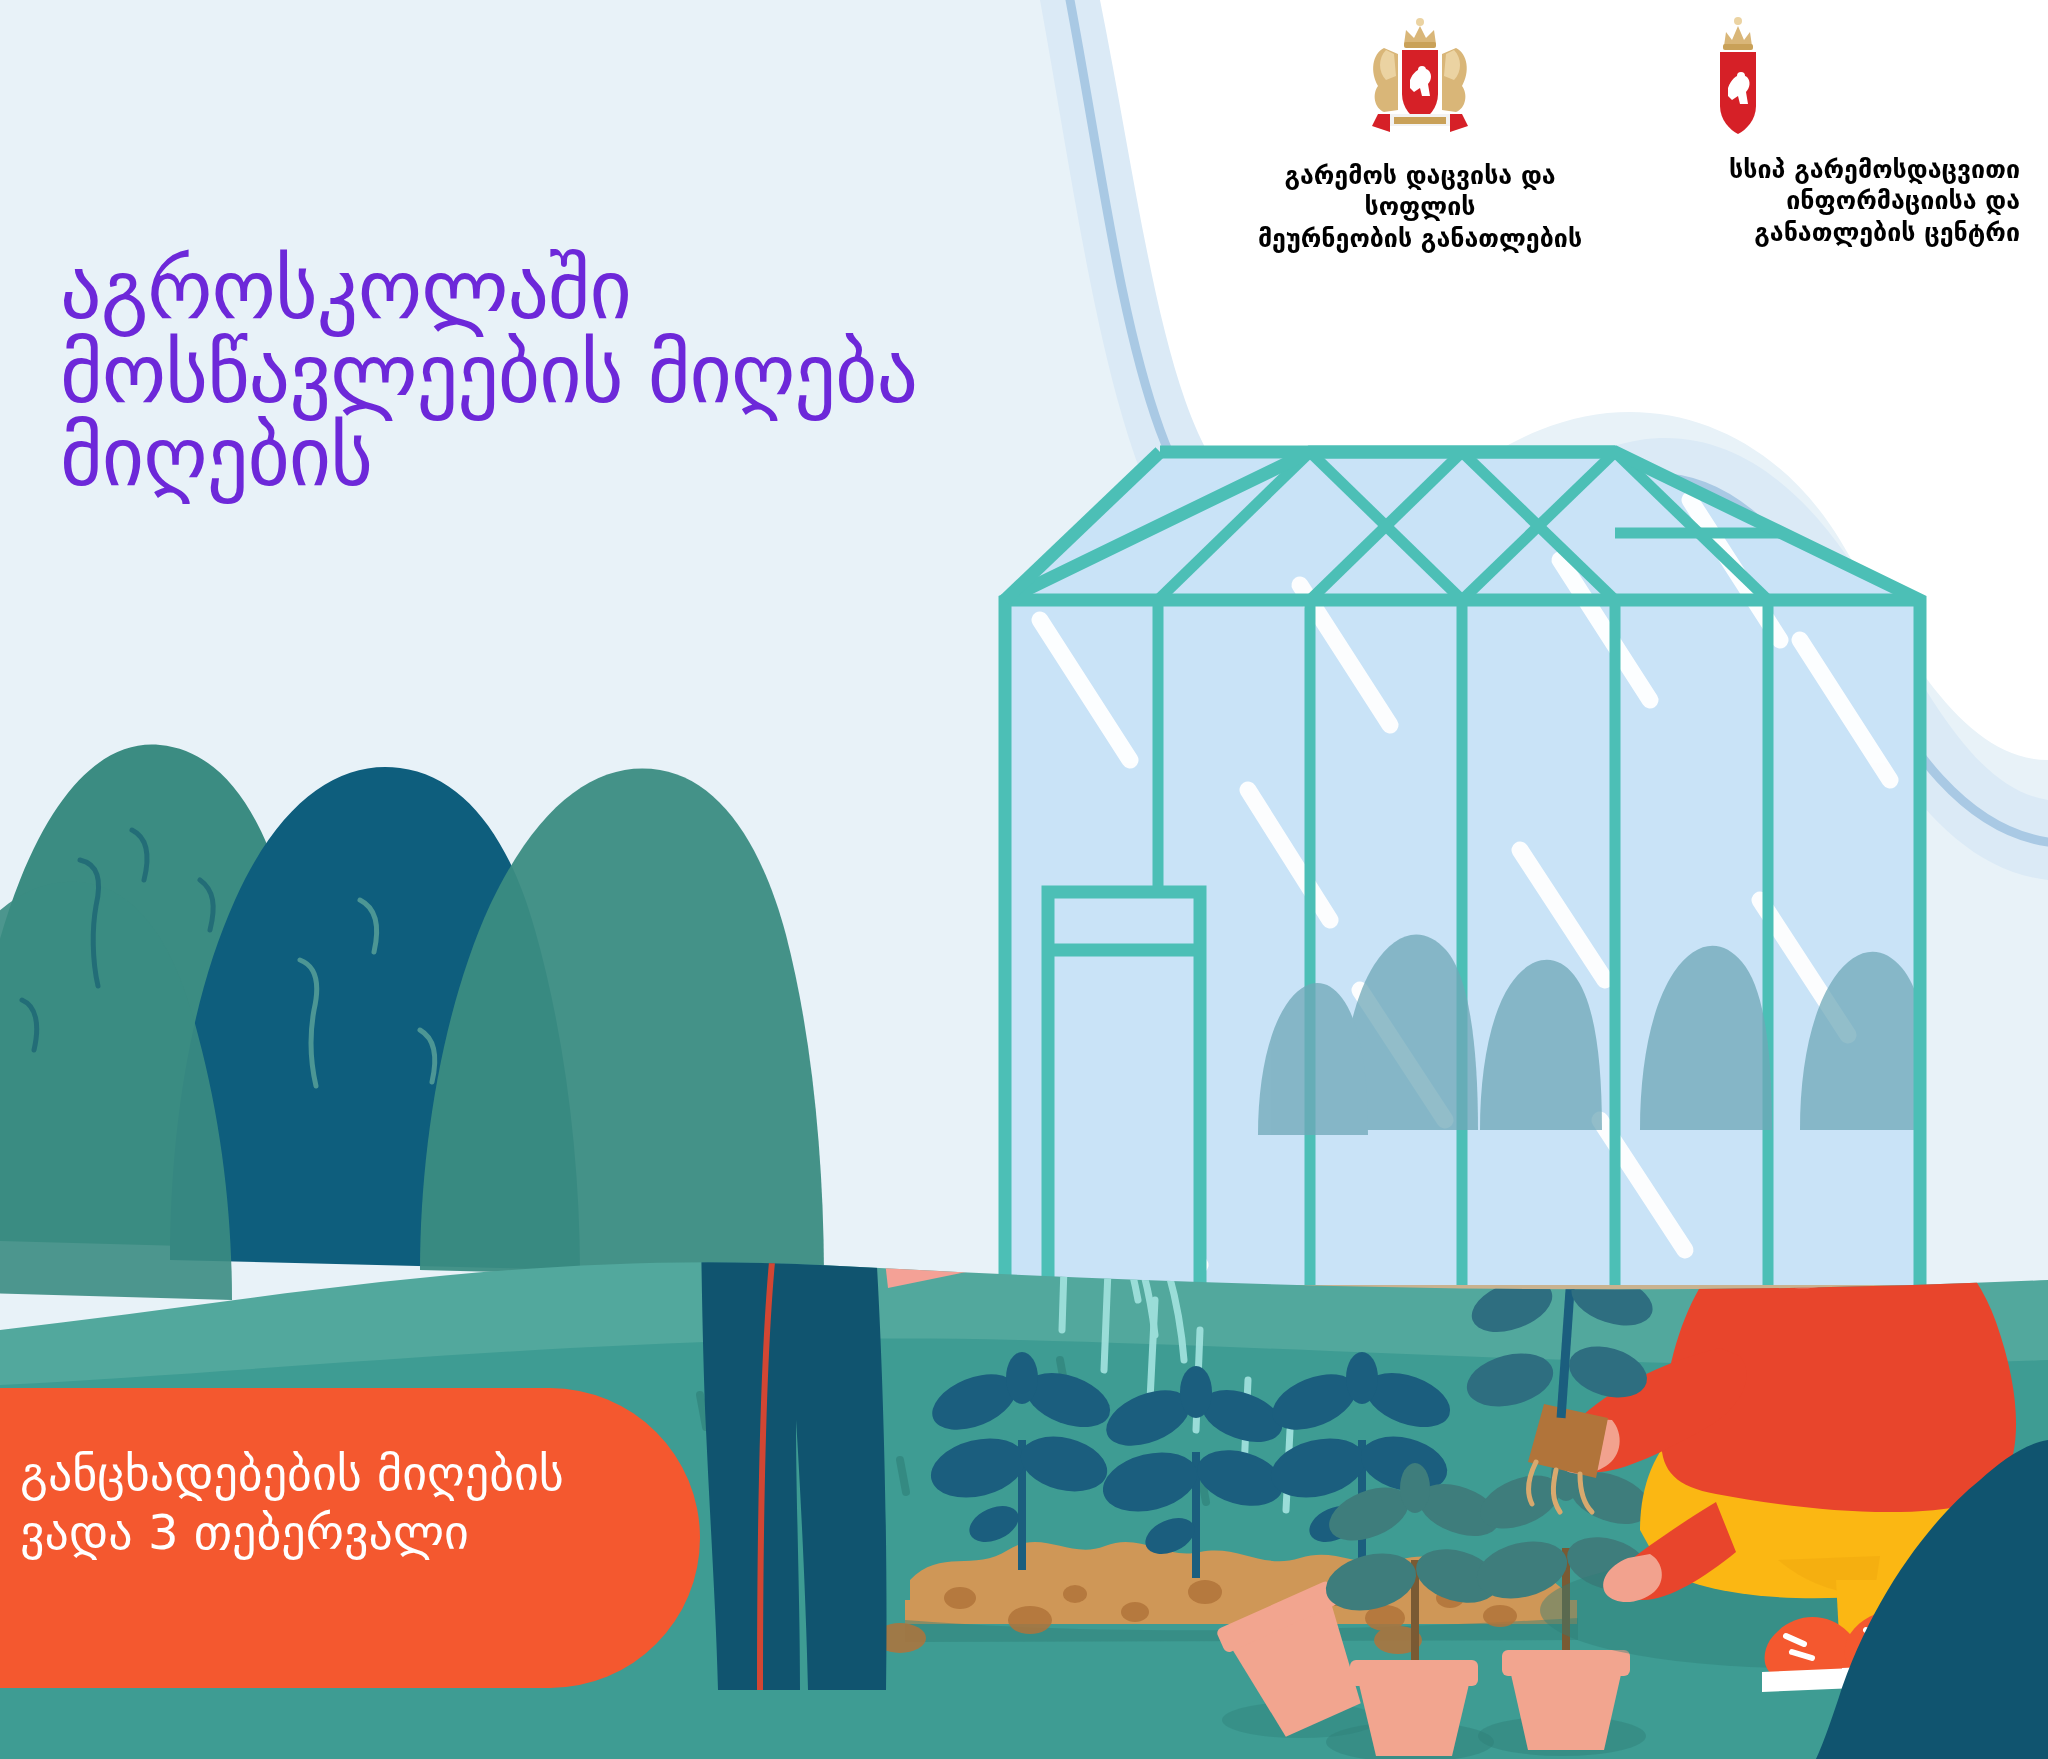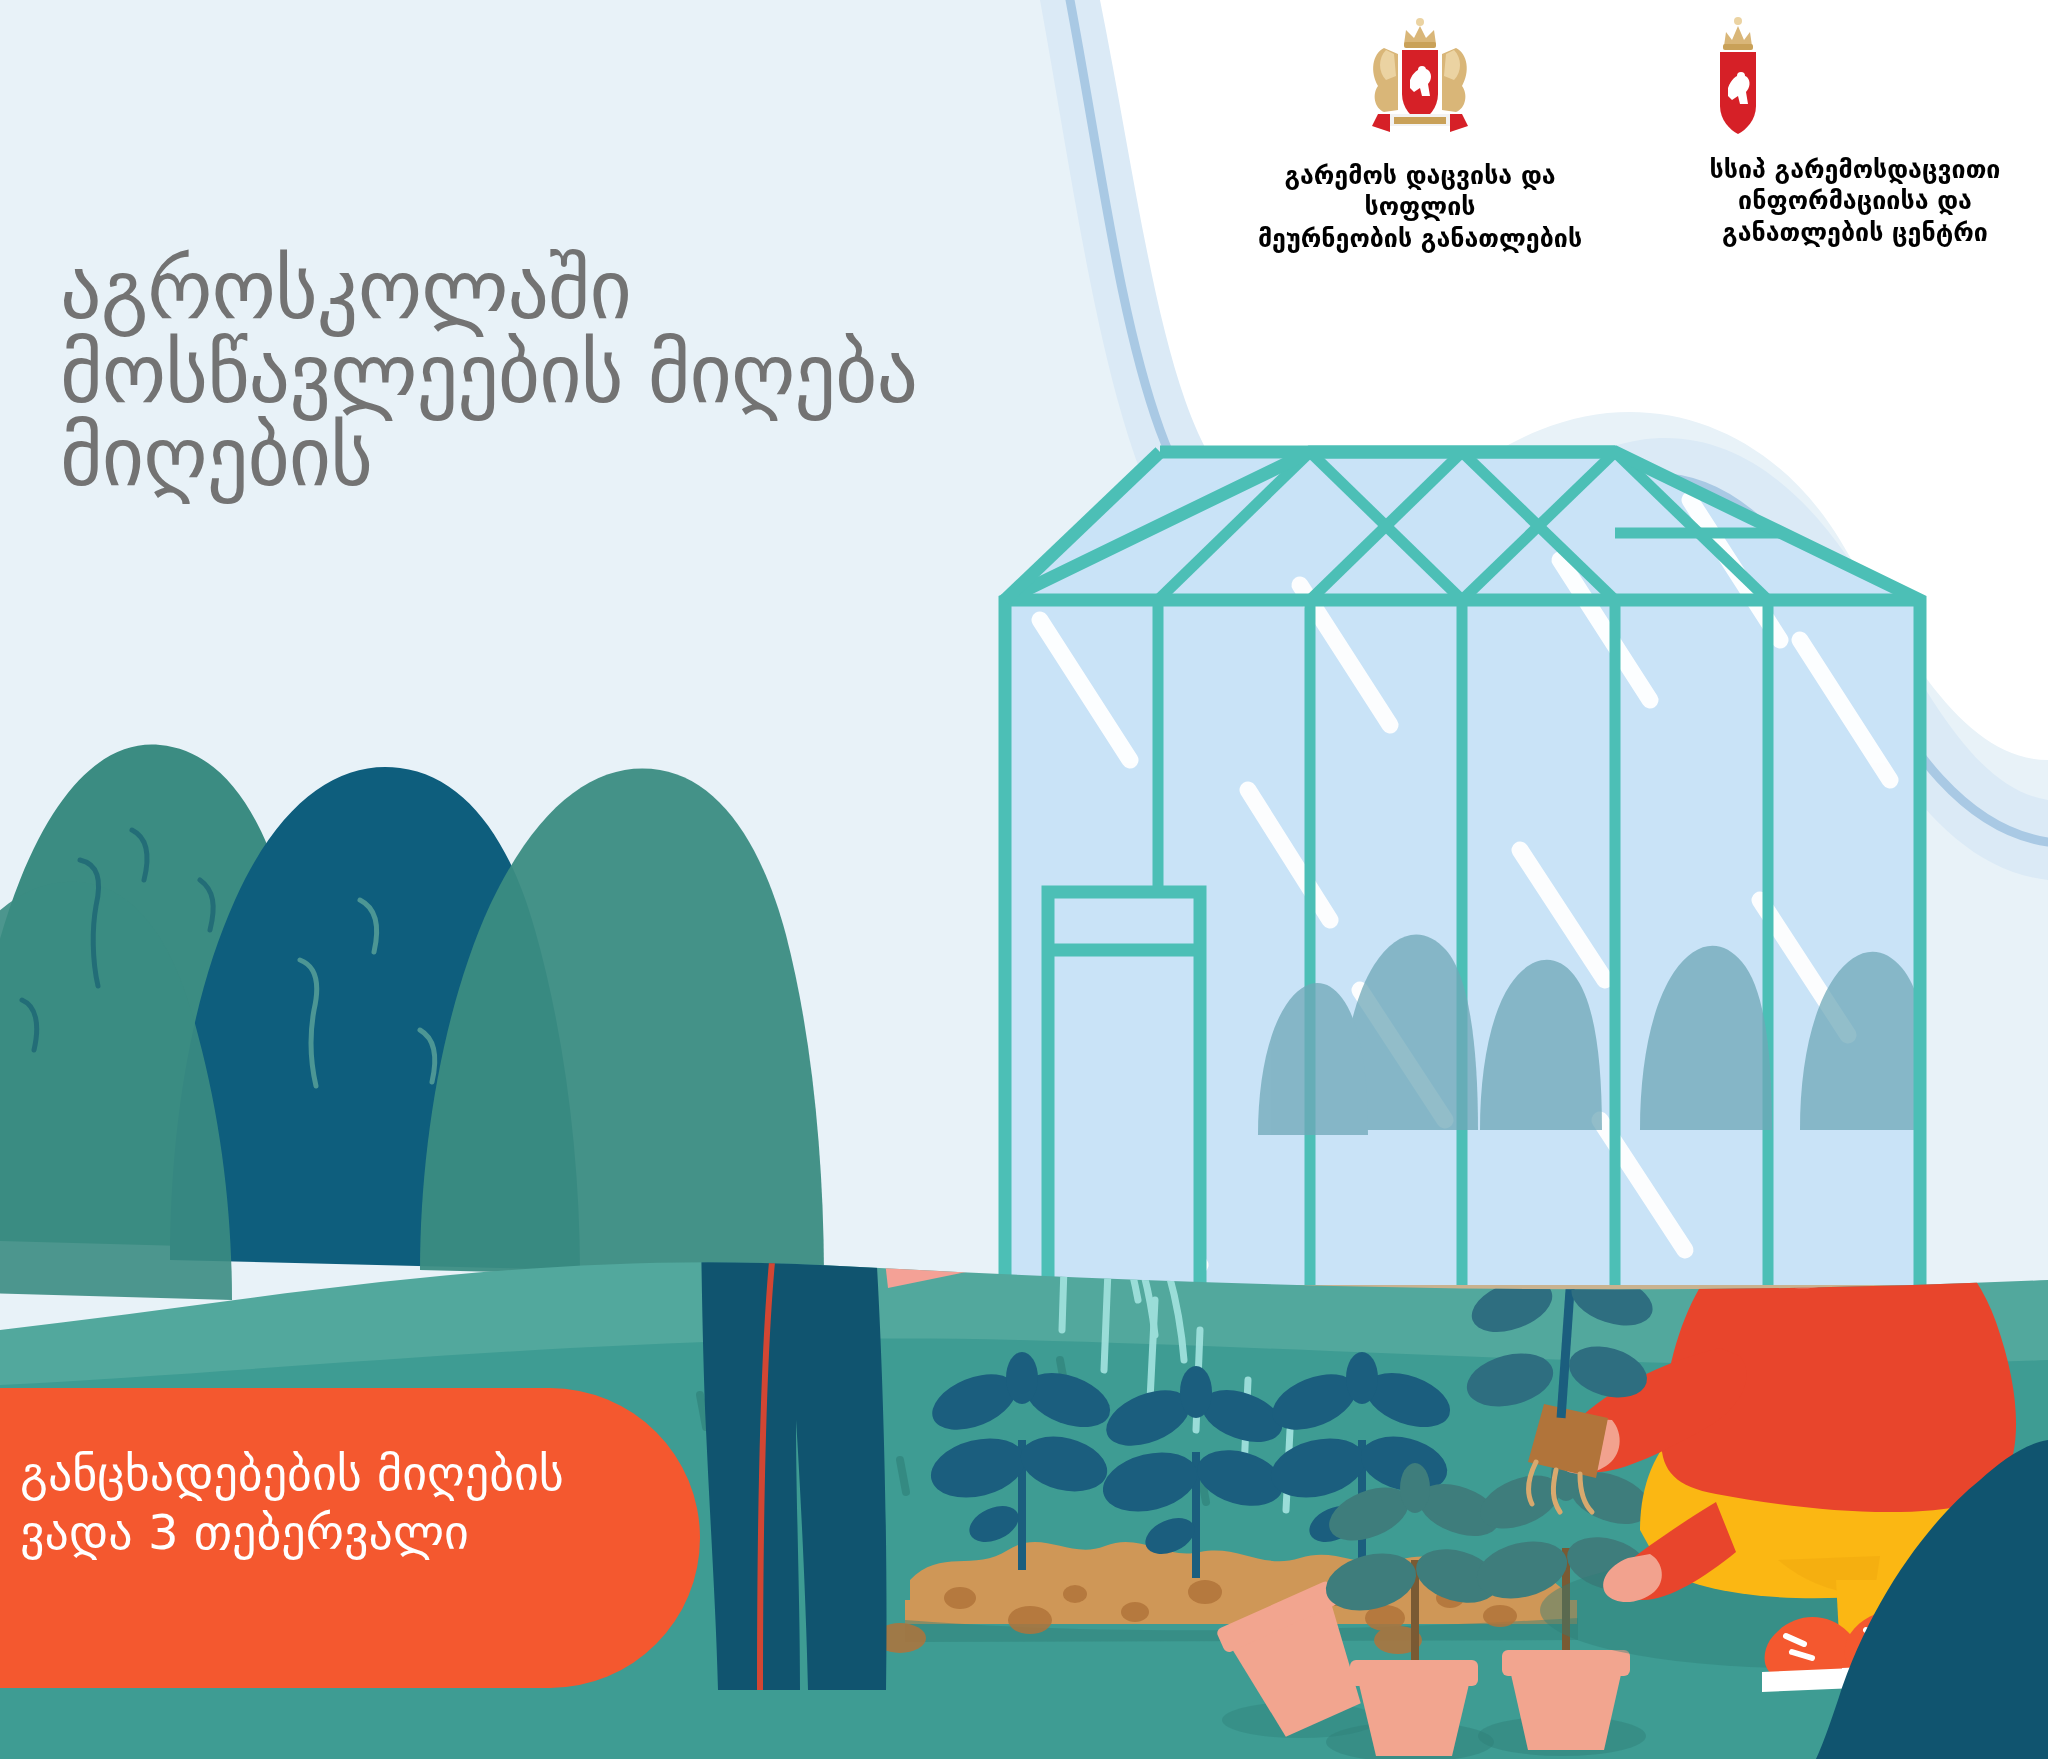--- a/index.html
+++ b/index.html
@@ -16,25 +16,25 @@
   .logo-caption{
     font-family:"DejaVu Sans",sans-serif;
     font-weight:bold;
     color:#000;
     line-height:1.25;
     letter-spacing:0px;
   }
   #logo-ministry{left:1240px;top:14px;width:360px;}
   #logo-ministry .logo-caption{font-size:25px;margin-top:18px;}
   #logo-center{left:1690px;top:14px;width:330px;}
-  #logo-center .logo-caption{font-size:25px;margin-top:10px;text-align:center;}
+  #logo-center .logo-caption{font-size:25px;margin-top:10px;text-align:right;}
   
   #headline{
     left:60px;top:248px;width:1000px;
-    color:#737373;
+    color:#6d28d9;
     font-family:"DejaVu Sans",sans-serif;
     font-size:82px;
     line-height:1.02;
     font-weight:400;
     letter-spacing:-1px;
   }
   #headline div{white-space:nowrap;}
   
   #badge{
     left:-60px;top:1388px;

